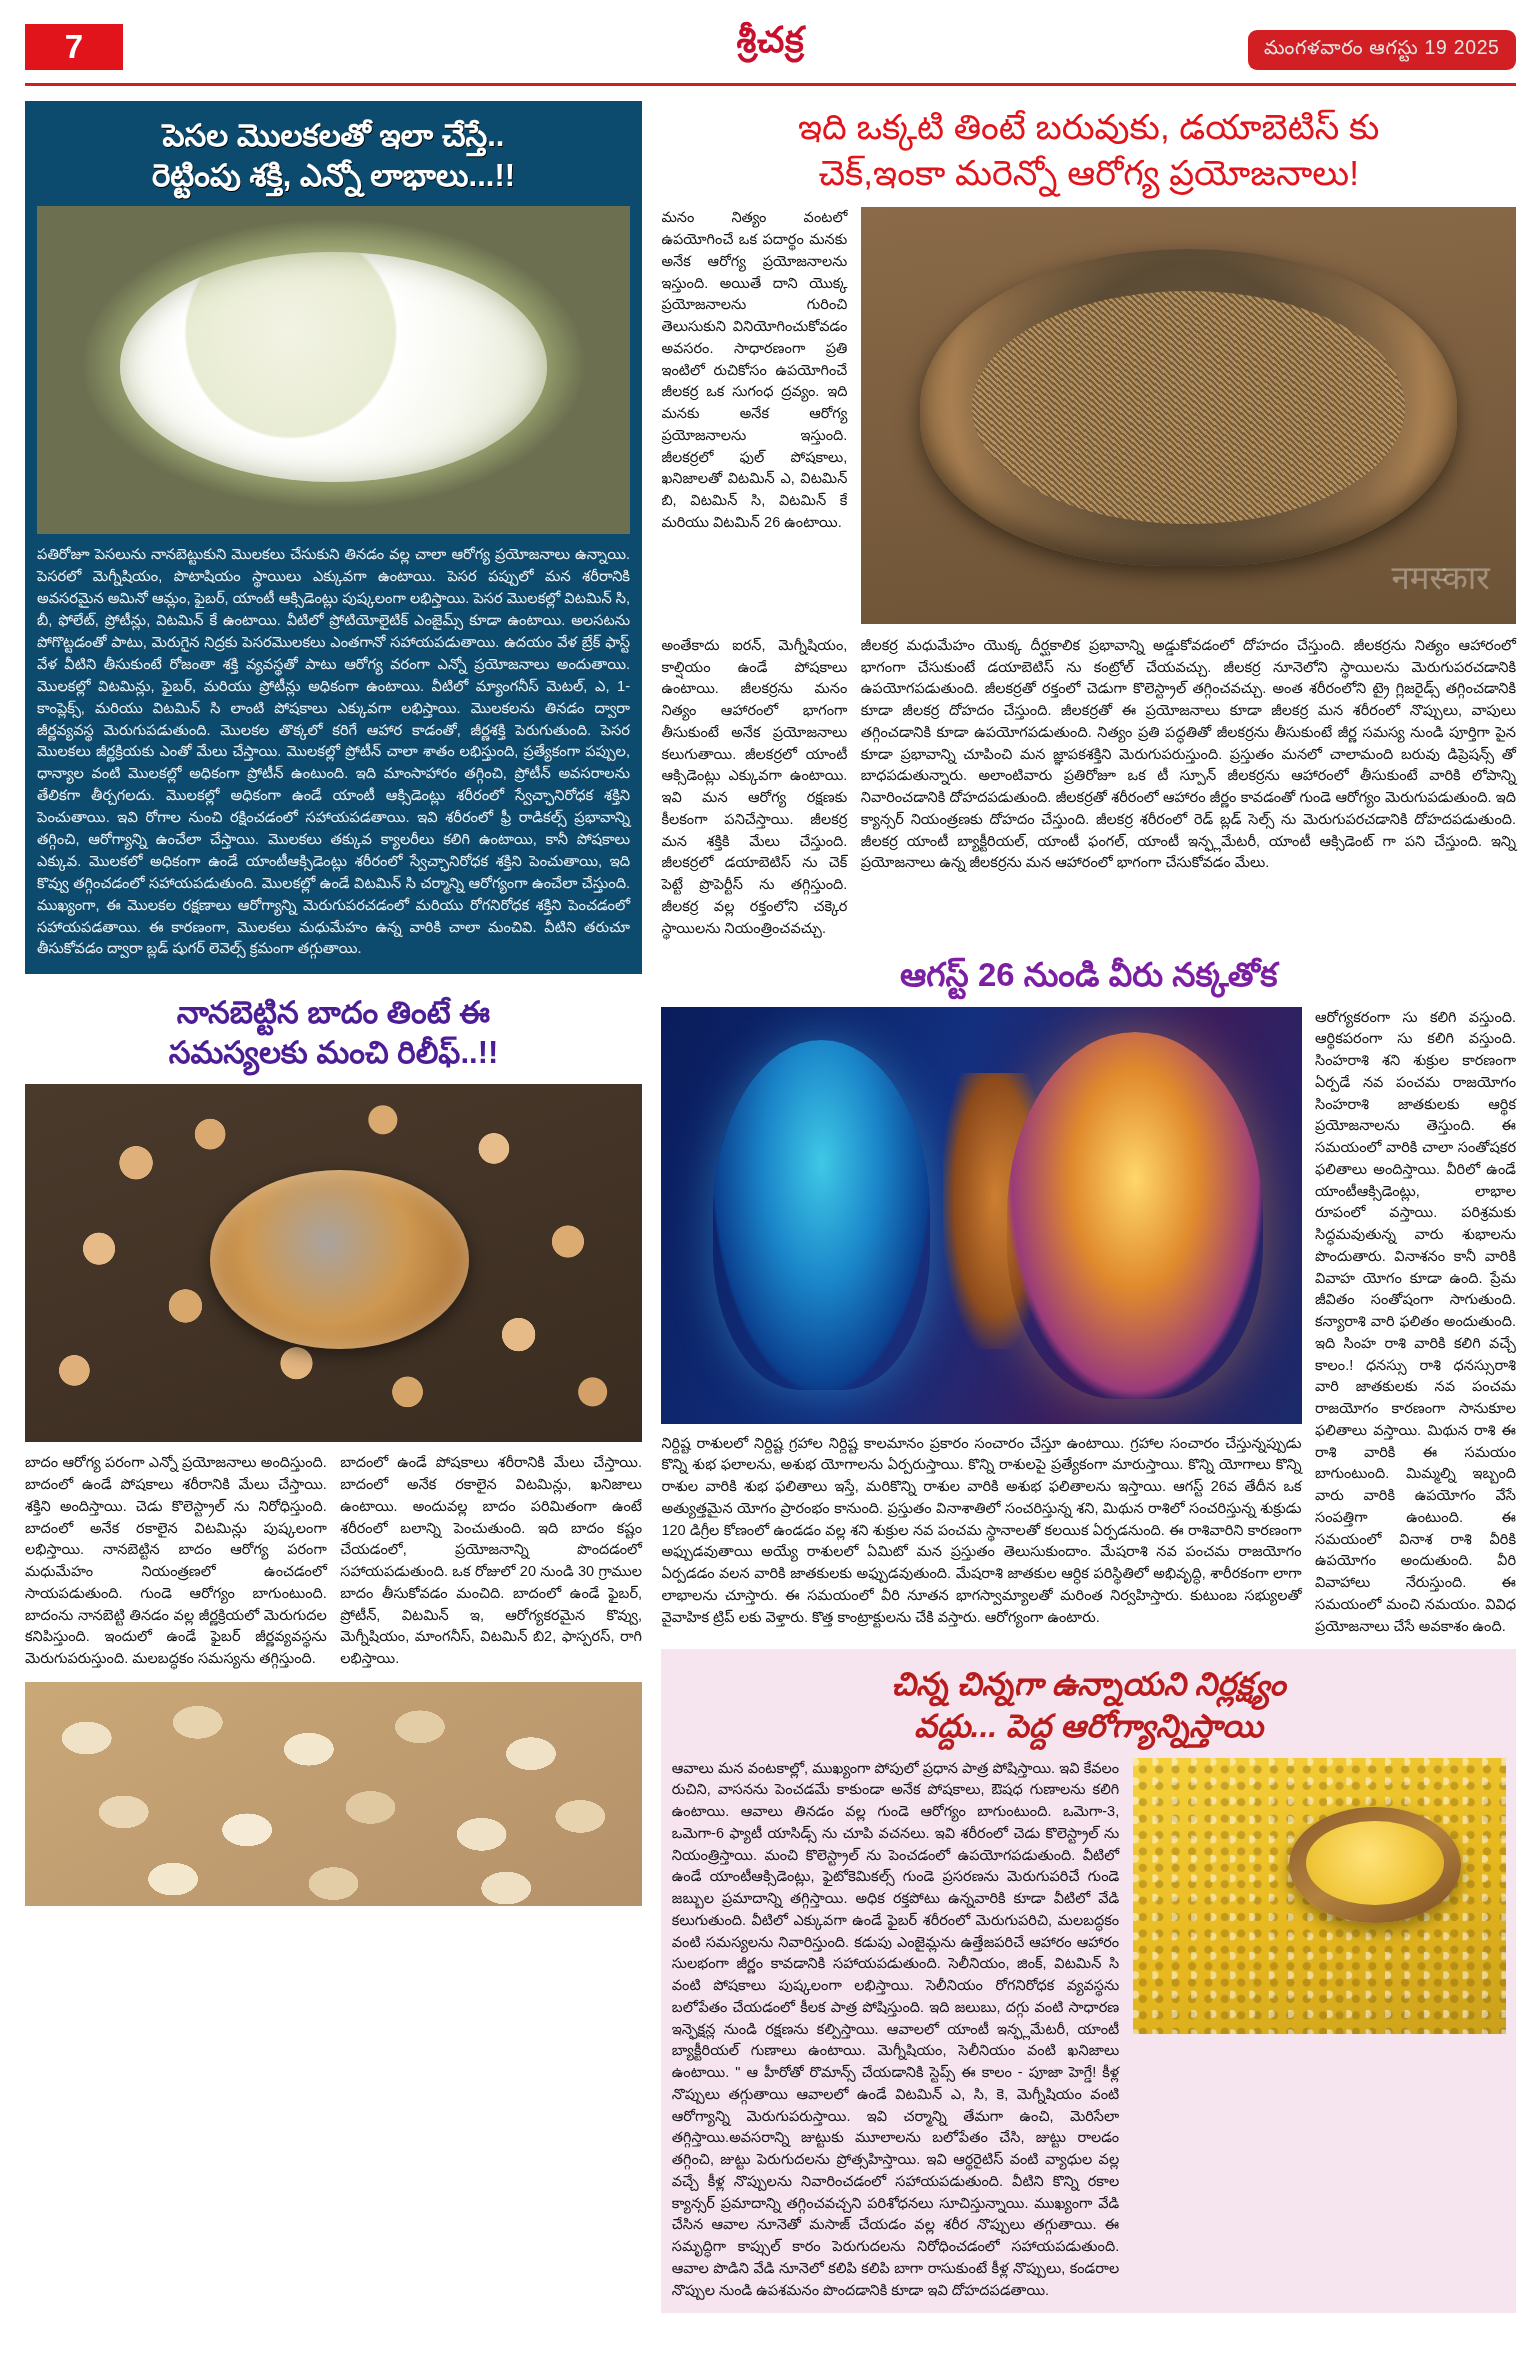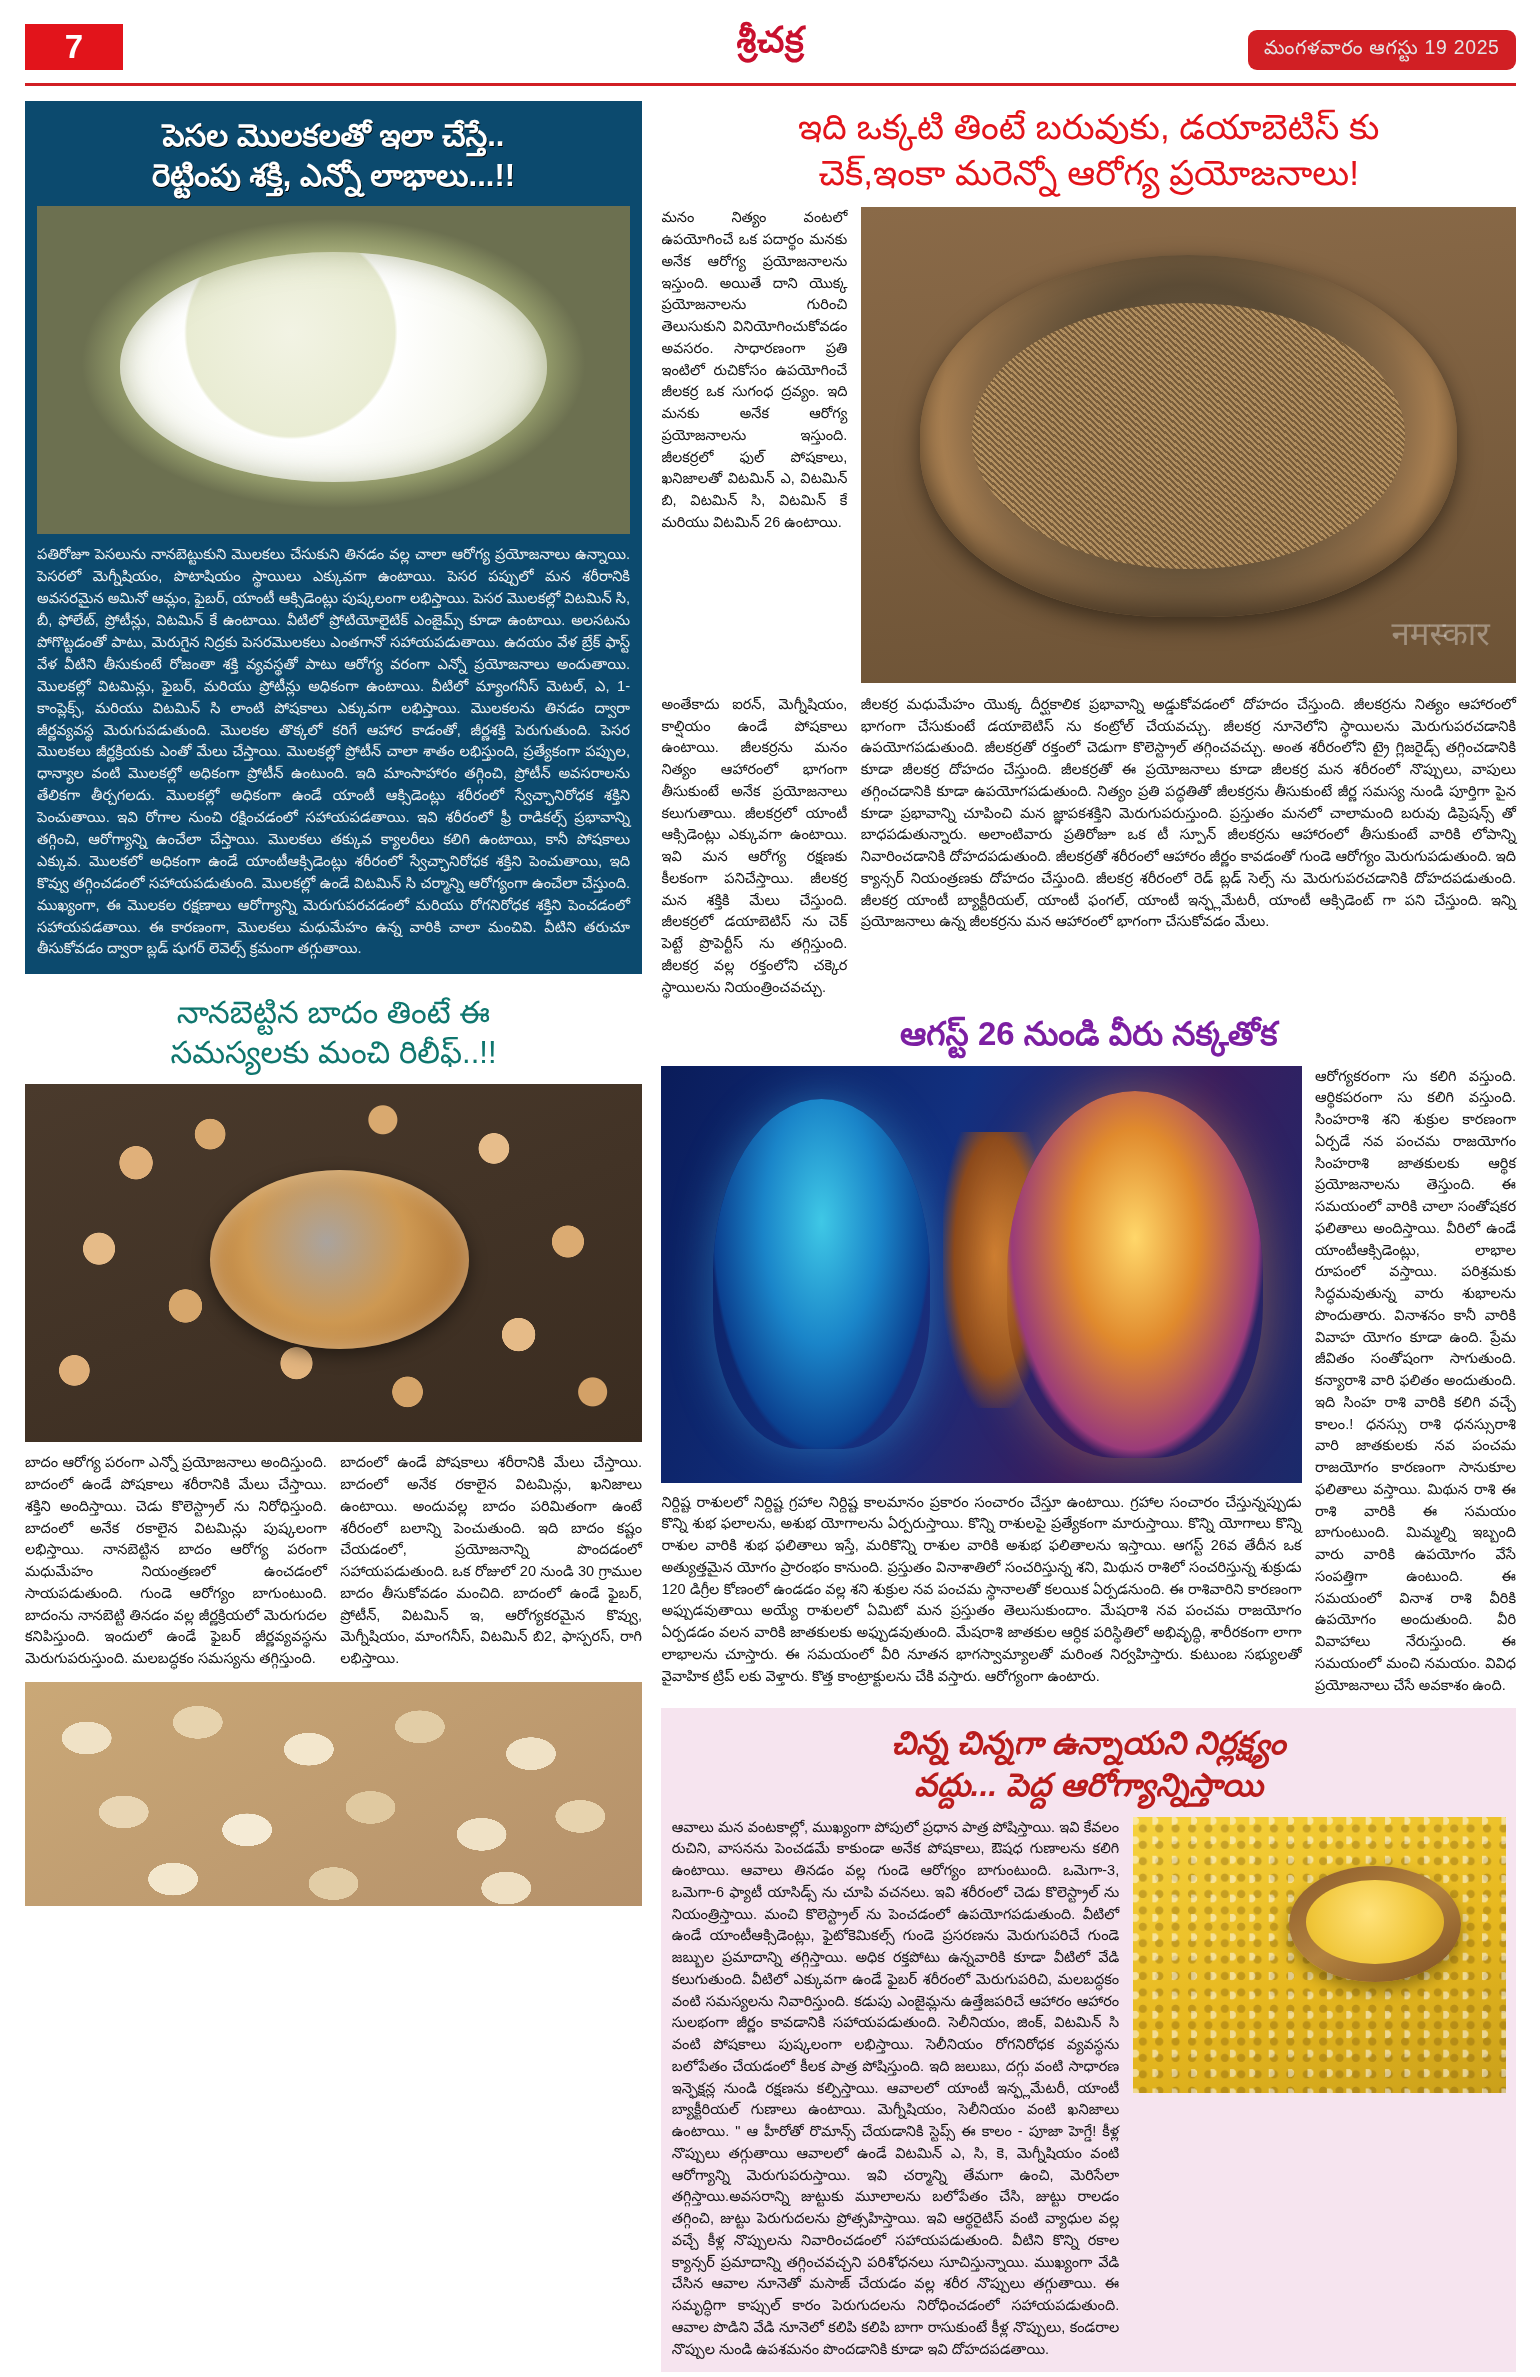--- a/index.html
+++ b/index.html
@@ -43,21 +43,21 @@
       radial-gradient(circle at 64% 56%, #86a747 0 10.4px, transparent 11.2px),
       radial-gradient(circle at 34% 70%, #a8c268 0 10.4px, transparent 11.2px),
       radial-gradient(circle at 54% 72%, #8eae4d 0 9.7px, transparent 10.4px),
       radial-gradient(circle at 74% 66%, #9fba59 0 9px, transparent 9.7px),
       radial-gradient(circle at 18% 62%, #b3c873 0 9px, transparent 9.7px),
       radial-gradient(circle at 44% 60%, #7f9f41 0 9.7px, transparent 10.4px);
      filter:blur(0.2px);}
   .body-black{font-size:14.6px;line-height:1.5;text-align:justify;color:#f2f2f2;margin-top:10.4px;}
 
   
-  .hl-pink{color:#0f766e;font-size:31px;font-weight:normal;text-align:center;line-height:1.3;margin:19.4px 0 10.4px 0;}
+  .hl-pink{color:#4c1d95;font-size:31px;font-weight:bold;text-align:center;line-height:1.3;margin:19.4px 0 10.4px 0;}
   .hl-red{color:#e2141b;font-size:35px;font-weight:normal;text-align:center;line-height:1.3;margin:3px 0 12px 0;}
   .hl-purple{color:#7c1fa2;font-size:33px;font-weight:bold;text-align:center;line-height:1.32;margin:7.5px 0 10.4px 0;}
   .hl-darkred{color:#b91c1c;font-size:32px;font-weight:bold;text-align:center;line-height:1.32;margin:6px 0 10.4px 0;font-style:italic;}
 
   .body-text{font-size:14.5px;line-height:1.5;text-align:justify;color:#111;}
 
   
   .ph-almond-soak{height:358px;background:
       linear-gradient(160deg,#4a3a2c 0%,#3a2c20 100%);position:relative;overflow:hidden;}
   .ph-almond-soak:before{content:"";position:absolute;inset:0;background:
@@ -84,21 +84,21 @@
       radial-gradient(ellipse 25px 16.4px at 64% 20%, #e2cda6 0 99%, transparent 100%),
       radial-gradient(ellipse 25px 16.4px at 82% 32%, #f0e2c6 0 99%, transparent 100%),
       radial-gradient(ellipse 25px 16.4px at 16% 58%, #e9d6b4 0 99%, transparent 100%),
       radial-gradient(ellipse 25px 16.4px at 36% 66%, #f5ebd6 0 99%, transparent 100%),
       radial-gradient(ellipse 25px 16.4px at 56% 56%, #e0c9a0 0 99%, transparent 100%),
       radial-gradient(ellipse 25px 16.4px at 74% 68%, #f0e2c6 0 99%, transparent 100%),
       radial-gradient(ellipse 25px 16.4px at 90% 60%, #e7d3ae 0 99%, transparent 100%),
       radial-gradient(ellipse 25px 16.4px at 24% 88%, #f3e7cd 0 99%, transparent 100%),
       radial-gradient(ellipse 25px 16.4px at 50% 90%, #e2cda6 0 99%, transparent 100%),
       radial-gradient(ellipse 25px 16.4px at 78% 92%, #efe0c3 0 99%, transparent 100%);}
-  .ph-cumin{height:476px;background:linear-gradient(175deg,#8a6a48 0%,#6d5336 100%);position:relative;overflow:hidden;}
+  .ph-cumin{height:417px;background:linear-gradient(175deg,#8a6a48 0%,#6d5336 100%);position:relative;overflow:hidden;}
   .ph-cumin:after{content:"";position:absolute;left:9%;top:10%;width:82%;height:76%;border-radius:50% 50% 46% 46%;
       background:radial-gradient(circle at 50% 45%, #6b5a44 0%, #5b4b35 40%, #8b6b47 64%, #a87f51 74%, #8b6840 100%);
       box-shadow:0 7.5px 22.4px rgba(0,0,0,.5), inset 0 -12px 25px rgba(0,0,0,.45);}
   .ph-cumin .seeds{position:absolute;left:17%;top:20%;width:66%;height:56%;border-radius:50%;z-index:2;
       background:
        repeating-linear-gradient(42deg, rgba(120,92,58,.9) 0 2.2px, rgba(186,150,100,.85) 2.2px 4.5px),
        repeating-linear-gradient(-38deg, rgba(96,74,46,.55) 0 3px, rgba(200,165,112,.45) 3px 6px);
       filter:blur(0.3px);}
   .ph-cumin .wm{position:absolute;right:4%;bottom:6%;color:rgba(255,255,255,.35);font-size:33px;z-index:3;}
   .ph-gods{height:417px;background:linear-gradient(110deg,#0a1c5a 0%,#12307f 40%,#3a1d5e 70%,#1a2a6b 100%);position:relative;overflow:hidden;}

